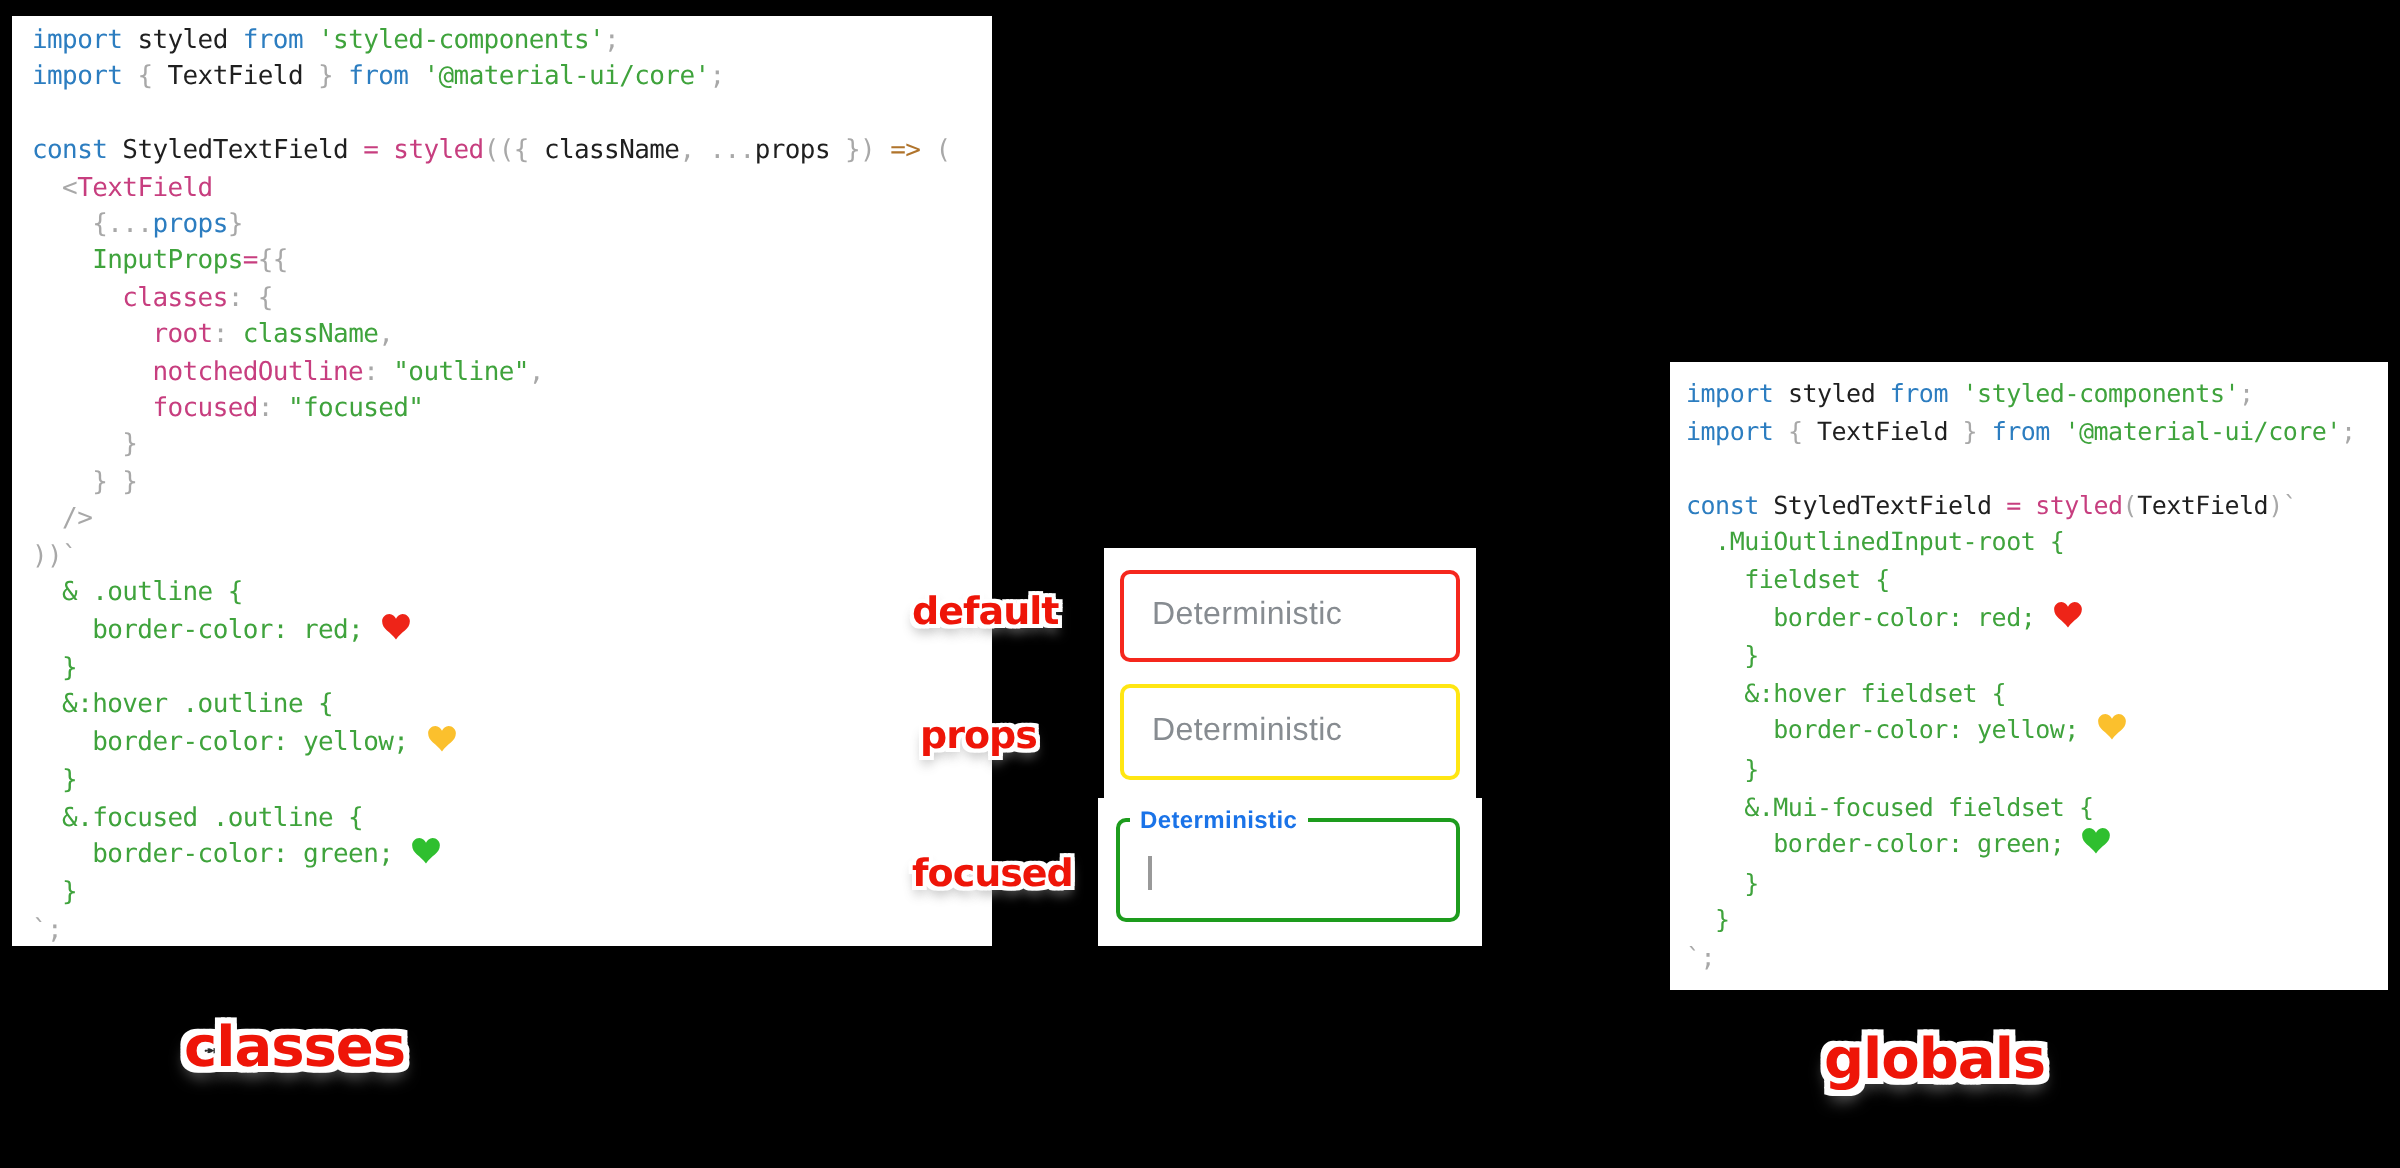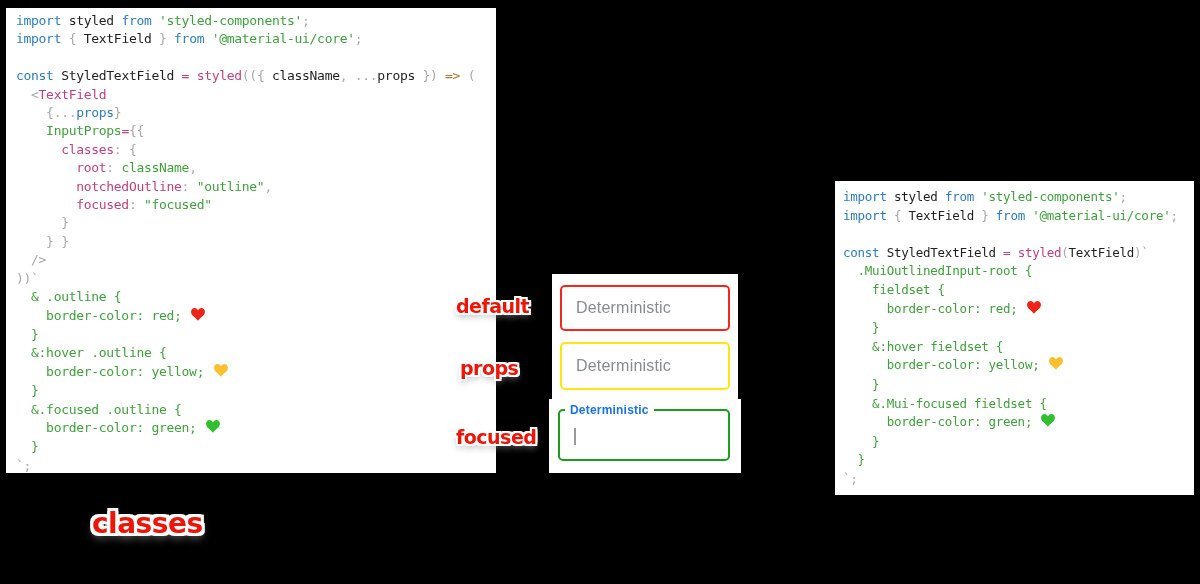--- a/index.html
+++ b/index.html
@@ -93,14 +93,15 @@
     <fieldset class="tf-focused" style="border-color: rgb(29, 156, 29);">
       <legend style="color: rgb(26, 115, 232);">Deterministic</legend>
       <div class="caret"></div>
     </fieldset>
   </div>
 
   <div class="ann ann-small ann-default">default</div>
   <div class="ann ann-small ann-hover">props</div>
   <div class="ann ann-small ann-focused">focused</div>
   <div class="ann ann-big ann-classes">classes</div>
+  <div class="ann ann-big ann-globals">globals</div>
 
 </div>
 
 </body></html>

